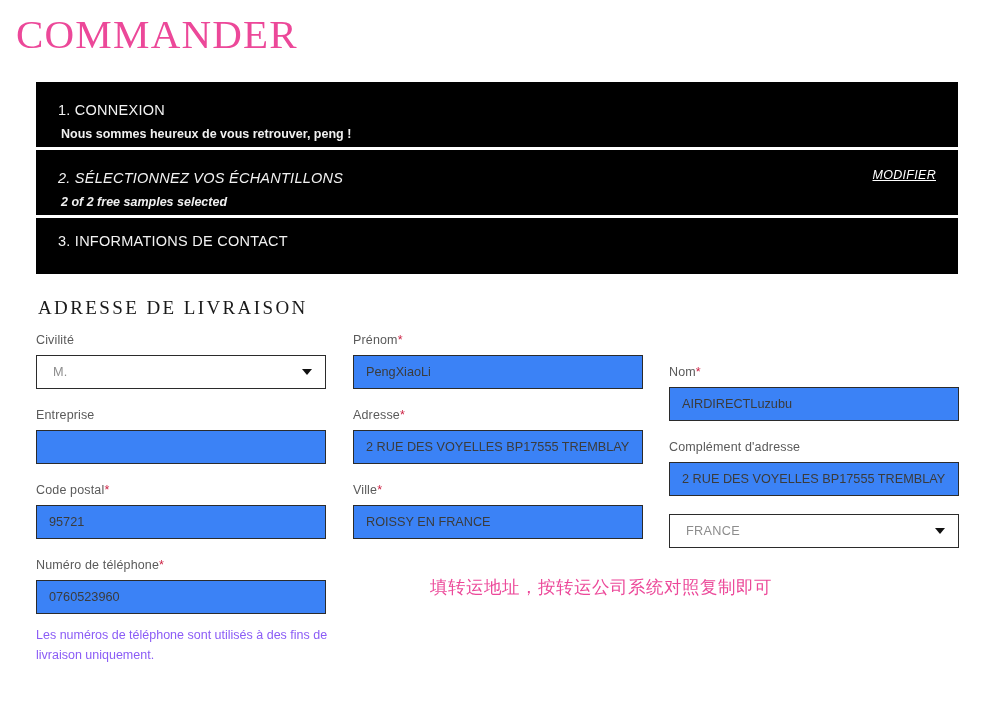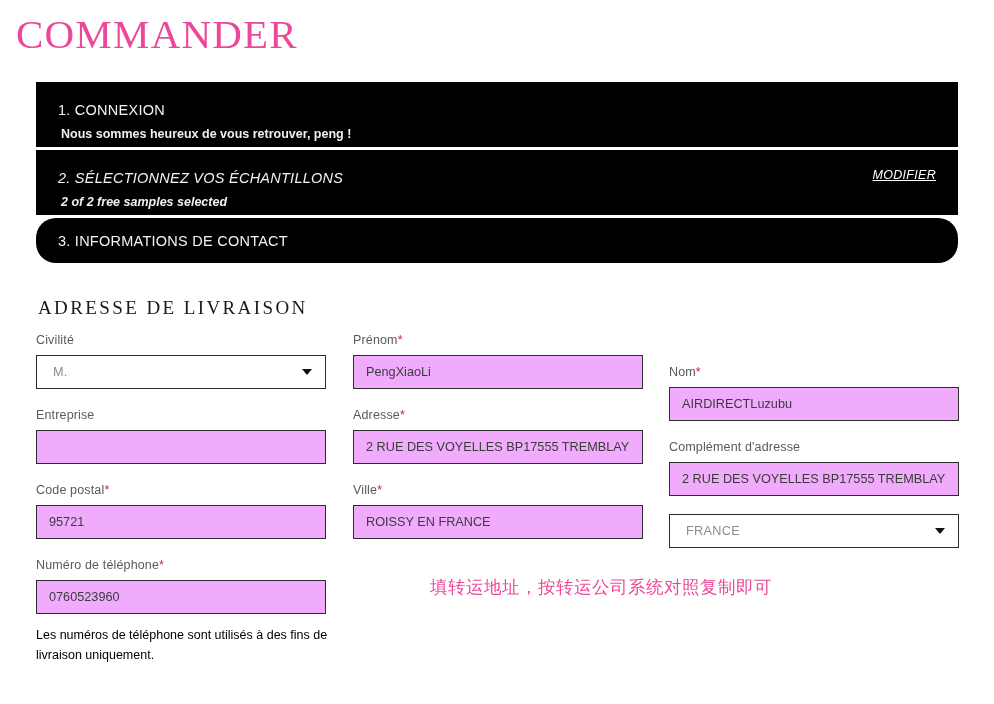--- a/index.html
+++ b/index.html
@@ -59,21 +59,21 @@
   .step-sub {
     font-size: 12.5px;
     line-height: 18px;
     margin-top: 5px;
     padding-left: 3px;
     color: #f0f0f0;
     font-weight: 700;
   }
   .step-1 { height: 65px; }
   .step-2 { height: 65px; font-style: italic; }
-  .step-3 { height: 45px; padding-top: 13px; border-radius: 20px; }
+  .step-3 { height: 56px; padding-top: 13px; }
   .modify-link {
     position: absolute;
     right: 22px;
     top: 18px;
     font-size: 12.5px;
     color: #ffffff;
     text-decoration: underline;
     letter-spacing: 0.3px;
     cursor: pointer;
   }
@@ -117,21 +117,21 @@
     letter-spacing: 0.15px;
     white-space: nowrap;
   }
   .req { color: #cc2244; }
 
   .text-input {
     display: block;
     width: 290px;
     height: 34px;
     border: 1px solid #2b2b2b;
-    background: #f0abfc;
+    background: #3b82f6;
     font-family: "Liberation Sans", sans-serif;
     font-size: 12.7px;
     color: #3b3b3b;
     padding: 0 12px;
     outline: none;
     border-radius: 0;
   }
   .text-input::placeholder { color: #9a9a9a; }
 
   .select-wrap {
@@ -164,21 +164,21 @@
     pointer-events: none;
   }
 
   .help-text {
     position: absolute;
     left: 36px;
     top: 625px;
     width: 300px;
     font-size: 12.5px;
     line-height: 20px;
-    color: #000000;
+    color: #8b5cf6;
   }
 
   .annotation {
     position: absolute;
     left: 430px;
     top: 575px;
     font-size: 17.5px;
     color: #ec4899;
     letter-spacing: 0.5px;
     white-space: nowrap;

